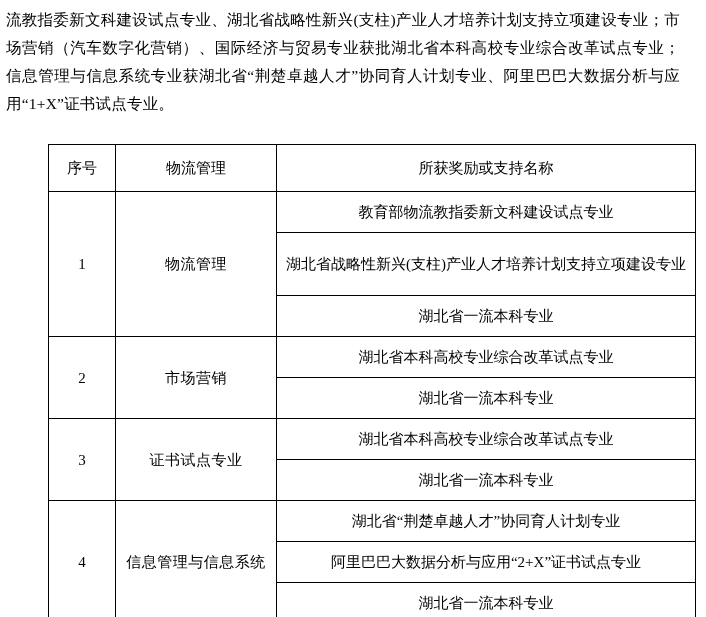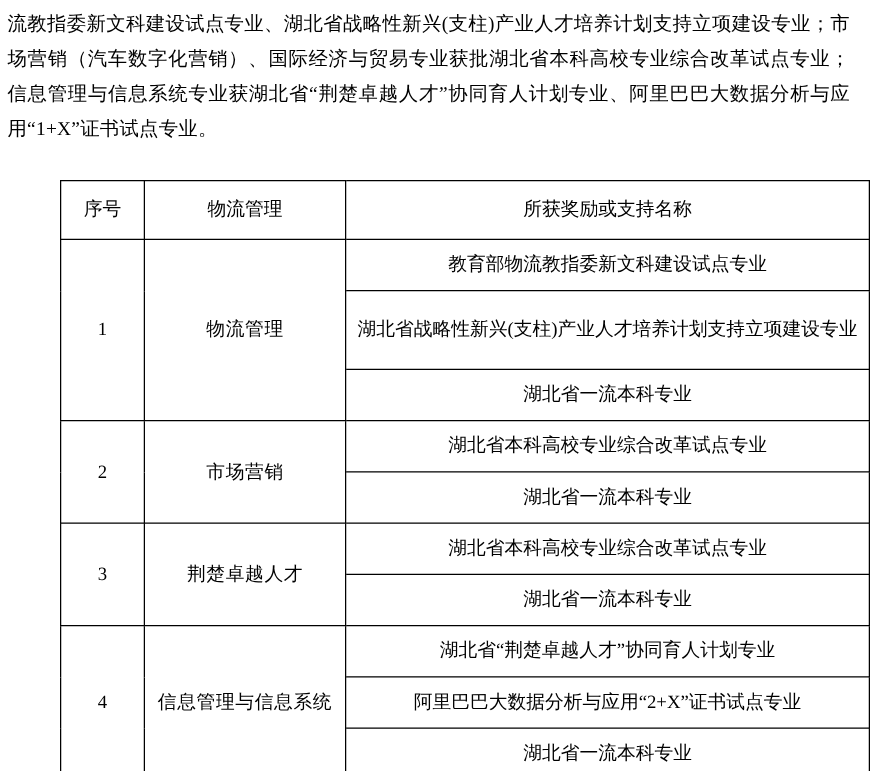--- a/index.html
+++ b/index.html
@@ -95,21 +95,21 @@
           <td class="col-no" rowspan="2">2</td>
           <td class="col-name name-cell" rowspan="2">市场营销</td>
           <td class="col-award row-cell">湖北省本科高校专业综合改革试点专业</td>
         </tr>
         <tr>
           <td class="col-award row-cell">湖北省一流本科专业</td>
         </tr>
 
         <tr>
           <td class="col-no" rowspan="2">3</td>
-          <td class="col-name name-cell" rowspan="2">荆楚卓越人才</td>
+          <td class="col-name name-cell" rowspan="2">证书试点专业</td>
           <td class="col-award row-cell">湖北省本科高校专业综合改革试点专业</td>
         </tr>
         <tr>
           <td class="col-award row-cell">湖北省一流本科专业</td>
         </tr>
 
         <tr>
           <td class="col-no" rowspan="3">4</td>
           <td class="col-name name-cell" rowspan="3">信息管理与信息系统</td>
           <td class="col-award row-cell">湖北省“荆楚卓越人才”协同育人计划专业</td>

